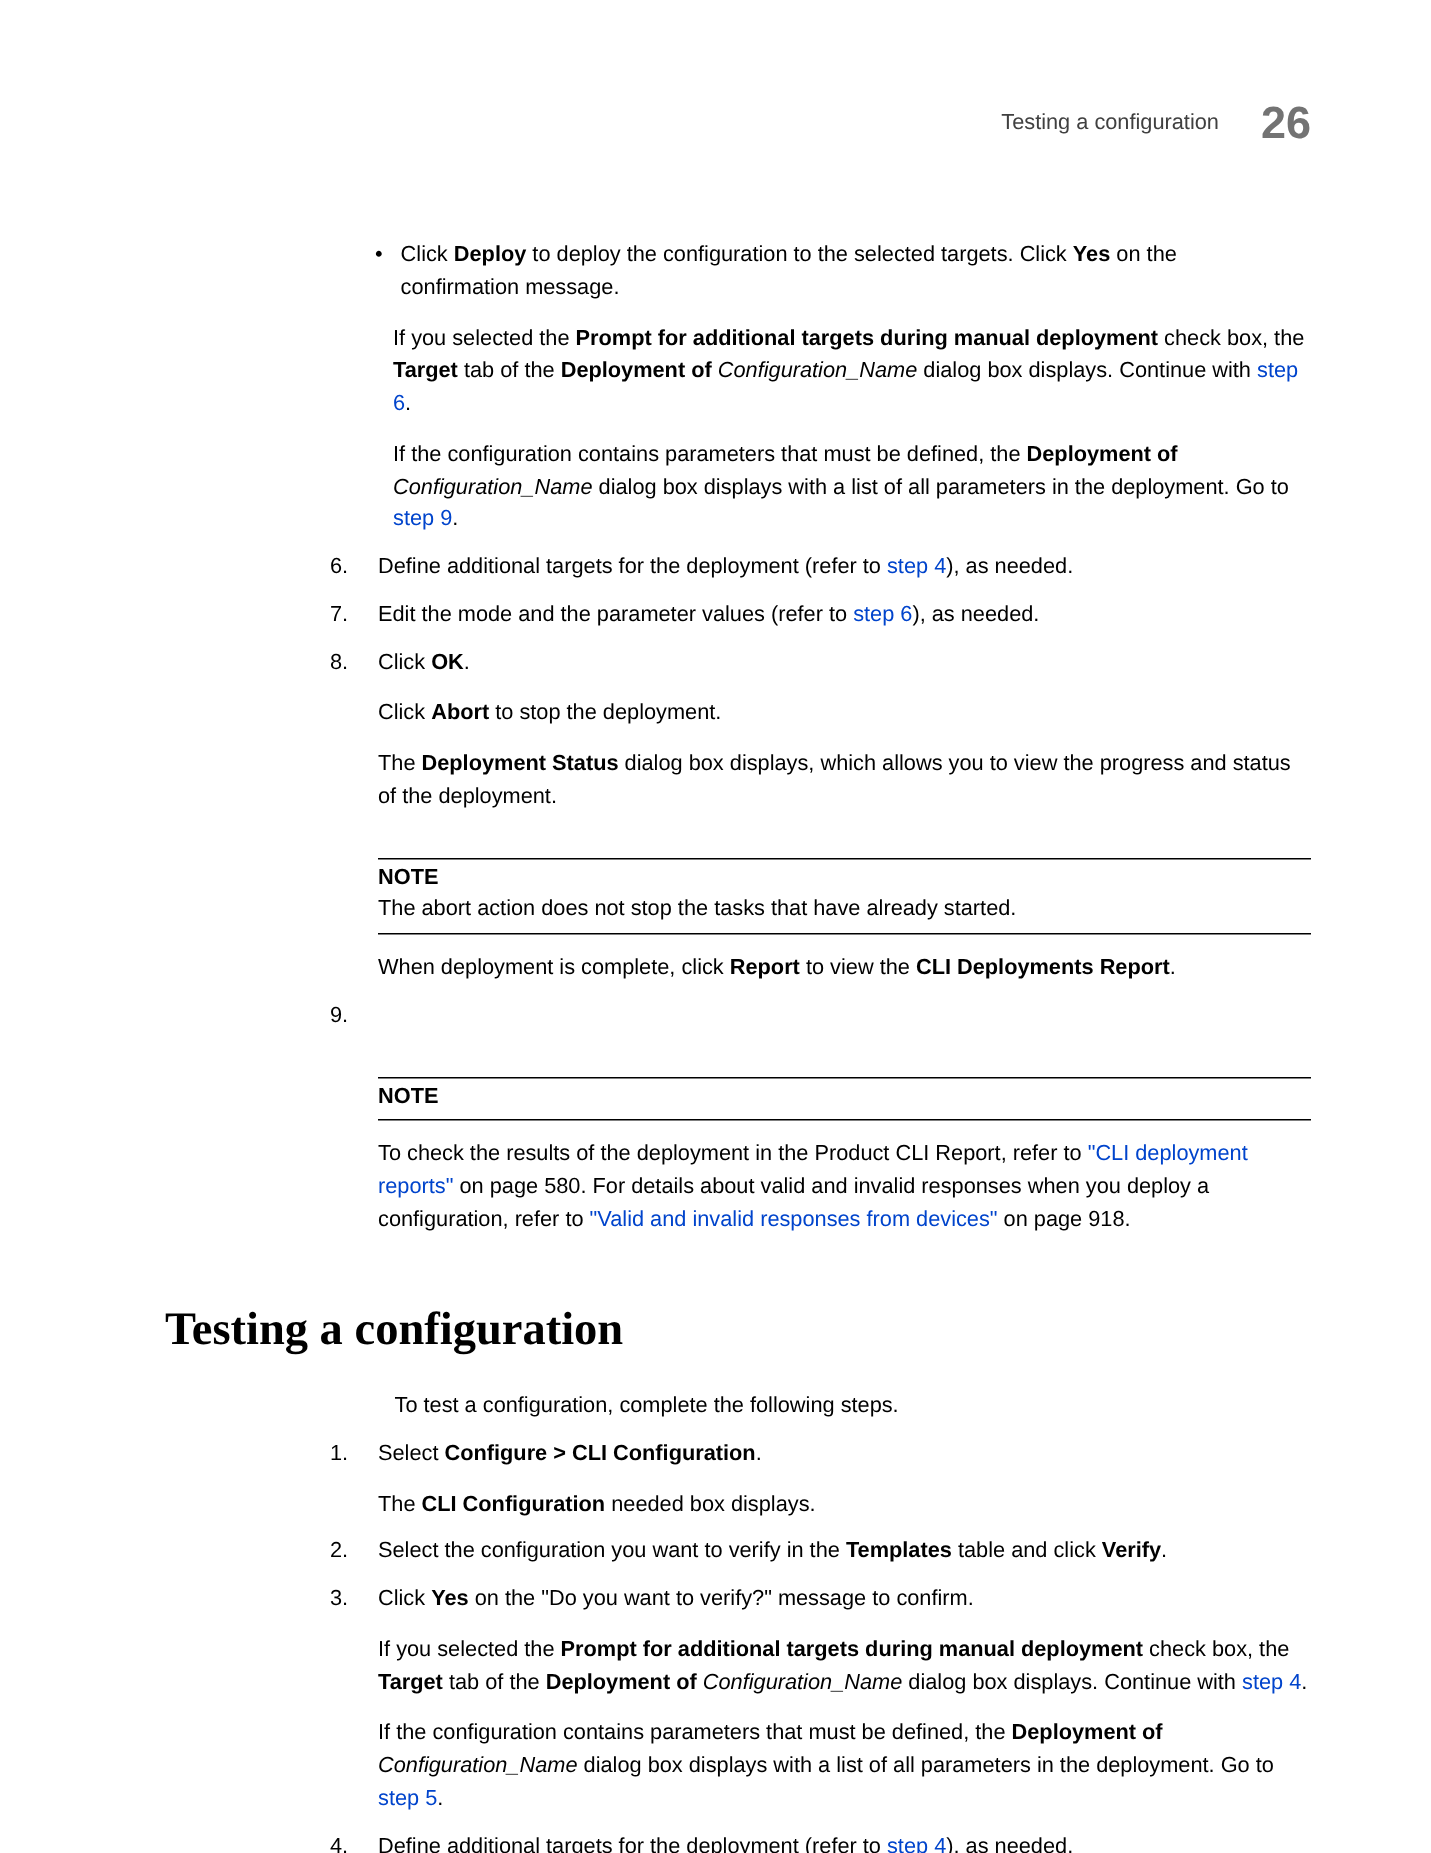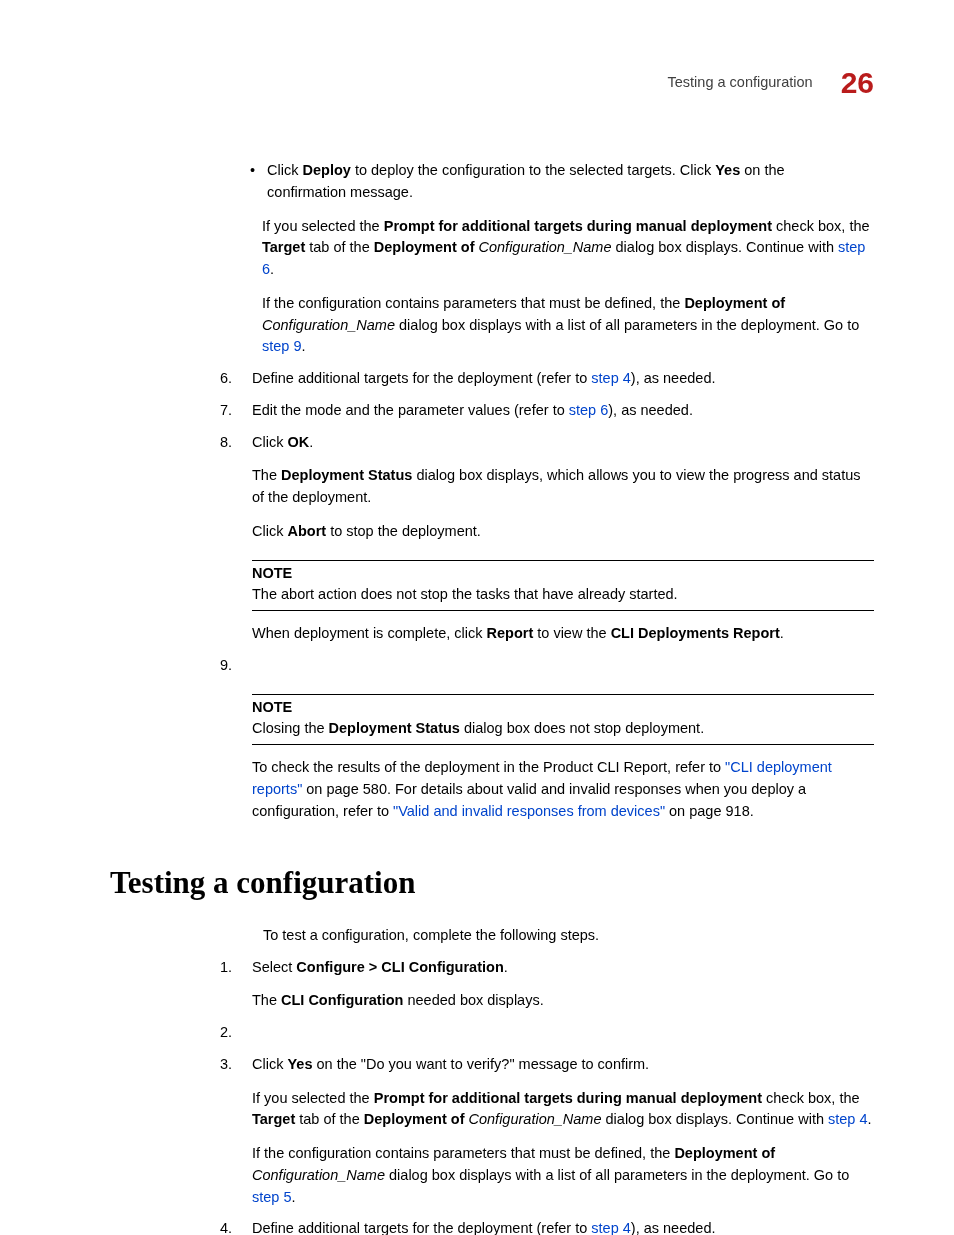--- a/index.html
+++ b/index.html
@@ -26,21 +26,21 @@
     gap: 28px;
     margin-bottom: 55px;
   }
   .header-title {
     font-size: 14.5px;
     color: #404040;
   }
   .header-num {
     font-size: 30px;
     font-weight: bold;
-    color: #b91c1c;
+    color: #737373;
   }
   .content {
     margin-left: 110px;
   }
   .bullet-item {
     display: flex;
     gap: 12px;
     margin-left: 30px;
     padding-right: 10px;
   }
@@ -63,21 +63,21 @@
   .bullet-sub {
     margin-left: 42px;
     margin-top: 12px;
   }
   .bold { font-weight: bold; }
   .italic { font-style: italic; }
   .link { color: #0044cc; }
   .note {
     border-top: 1px solid #000;
     border-bottom: 1px solid #000;
-    margin-top: 17px;
+    margin-top: 29px;
     padding: 2px 0 4px 0;
   }
   .h2 {
     font-family: Georgia, "Times New Roman", serif;
     font-size: 31px;
     font-weight: bold;
     margin-left: -110px;
     margin-top: 38px;
     margin-bottom: 18px;
     color: #000;
@@ -121,45 +121,42 @@
       <span class="num">7.</span>
       <p><span>Edit the mode and the parameter values (refer to </span><span class="link">step 6</span><span>), as needed.</span></p>
     </div>
 
     <div class="num-item">
       <span class="num">8.</span>
       <p><span>Click </span><span class="bold">OK</span><span>.</span></p>
     </div>
 
     <p class="sub-para">
-      <span>The </span><span class="bold">Deployment Status</span><span> dialog box displays, which allows you to view the progress and status of the deployment.</span>
+      <span>Click </span><span class="bold">Abort</span><span> to stop the deployment.</span>
     </p>
 
     <p class="sub-para">
-      <span>Click </span><span class="bold">Abort</span><span> to stop the deployment.</span>
+      <span>The </span><span class="bold">Deployment Status</span><span> dialog box displays, which allows you to view the progress and status of the deployment.</span>
     </p>
 
     <div class="note sub-para">
       <div class="bold">NOTE</div>
       <div>The abort action does not stop the tasks that have already started.</div>
     </div>
 
     <p class="sub-para">
       <span>When deployment is complete, click </span><span class="bold">Report</span><span> to view the </span><span class="bold">CLI Deployments Report</span><span>.</span>
     </p>
 
     <div class="num-item">
       <span class="num">9.</span>
     </div>
 
     <div class="note sub-para">
       <div class="bold">NOTE</div>
-      <div>
-        <span>Closing the </span><span class="bold">Deployment Status</span><span> dialog box does not stop deployment.</span>
-      </div>
     </div>
 
     <p class="sub-para">
       <span>To check the results of the deployment in the Product CLI Report, refer to </span><span class="link">"CLI deployment reports"</span><span> on page 580. For details about valid and invalid responses when you deploy a configuration, refer to </span><span class="link">"Valid and invalid responses from devices"</span><span> on page 918.</span>
     </p>
 
     <div class="h2">Testing a configuration</div>
 
     <p class="block">To test a configuration, complete the following steps.</p>
 
@@ -167,20 +164,21 @@
       <span class="num">1.</span>
       <p><span>Select </span><span class="bold">Configure &gt; CLI Configuration</span><span>.</span></p>
     </div>
 
     <p class="sub-para">
       <span>The </span><span class="bold">CLI Configuration</span><span> needed box displays.</span>
     </p>
 
     <div class="num-item">
       <span class="num">2.</span>
+      <p><span>Select the configuration you want to verify in the </span><span class="bold">Templates</span><span> table and click </span><span class="bold">Verify</span><span>.</span></p>
     </div>
 
     <div class="num-item">
       <span class="num">3.</span>
       <p><span>Click </span><span class="bold">Yes</span><span> on the "Do you want to verify?" message to confirm.</span></p>
     </div>
 
     <p class="sub-para">
       <span>If you selected the </span><span class="bold">Prompt for additional targets during manual deployment</span><span> check box, the </span><span class="bold">Target</span><span> tab of the </span><span class="bold">Deployment of</span><span> </span><span class="italic">Configuration_Name</span><span> dialog box displays. Continue with </span><span class="link">step 4</span><span>.</span>
     </p>

